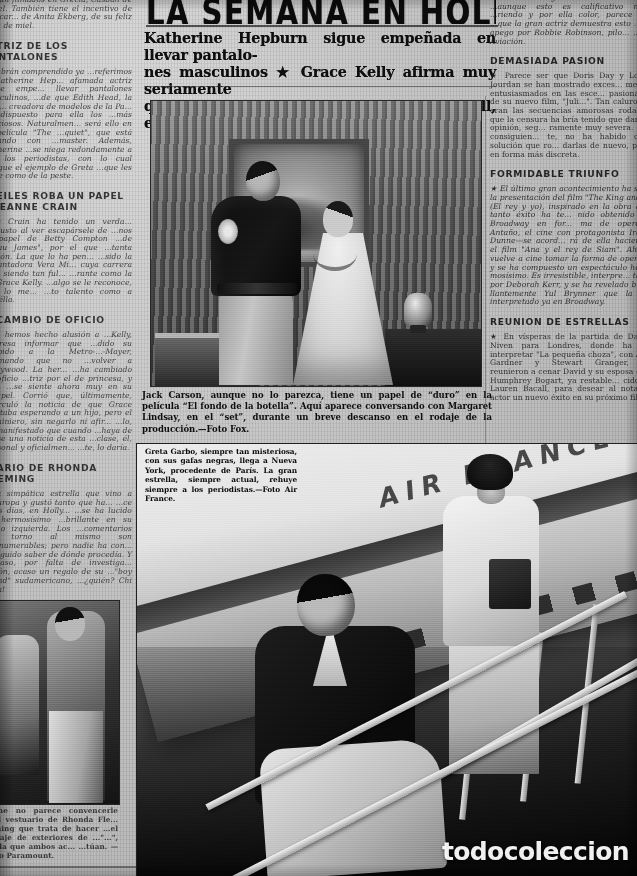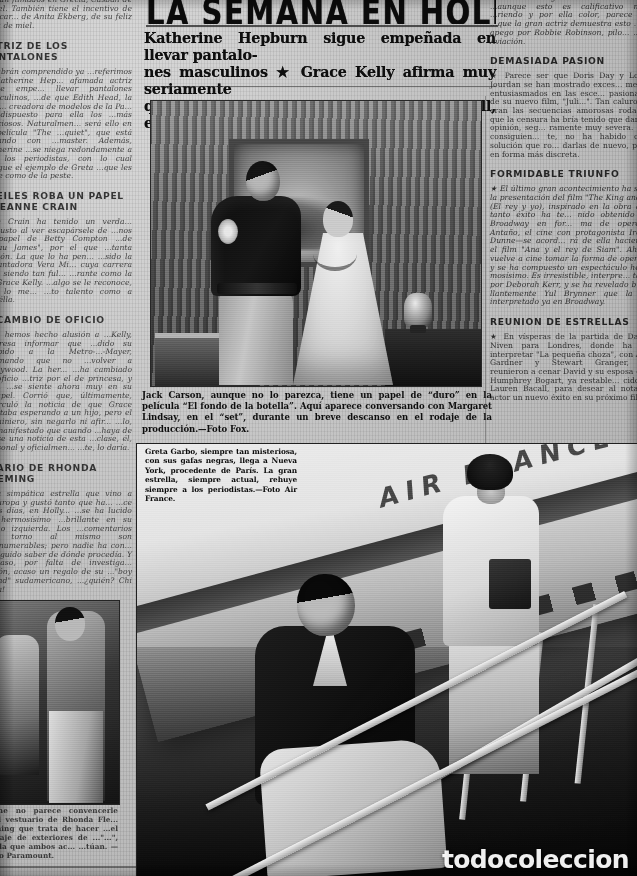--- a/index.html
+++ b/index.html
@@ -363,21 +363,21 @@
     mix-blend-mode:overlay;
   }
   #cap3{left:-14px;top:806px;width:132px;}
   #cap3 p{
     margin:0;font-family:"DejaVu Serif",serif;font-weight:bold;
     font-size:7.3px;line-height:9px;color:#1a1914;text-align:justify;
   }
 
   
   #watermark{
-    position:absolute;right:8px;bottom:2px;z-index:80;
+    position:absolute;right:8px;bottom:10px;z-index:80;
     font-family:"DejaVu Sans",sans-serif;
     font-weight:bold;font-size:25px;letter-spacing:-.6px;
     color:rgba(255,255,255,.92);
     text-shadow:0 1px 3px rgba(0,0,0,.6);
   }
 
   
   #col-rule{left:485px;top:96px;width:1px;height:350px;background:rgba(40,40,36,.35);}
   #bottom-rule{left:-12px;top:866px;width:150px;height:2px;background:rgba(30,30,26,.45);}
 </style>

